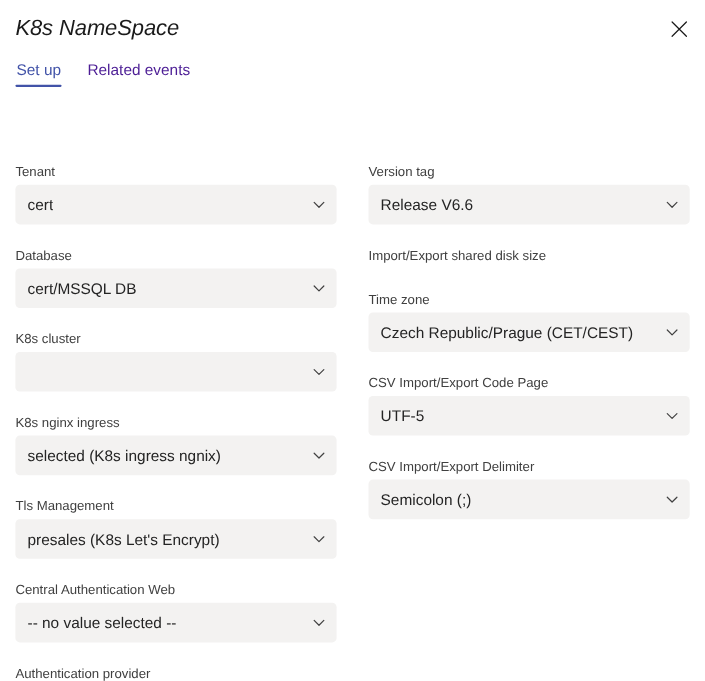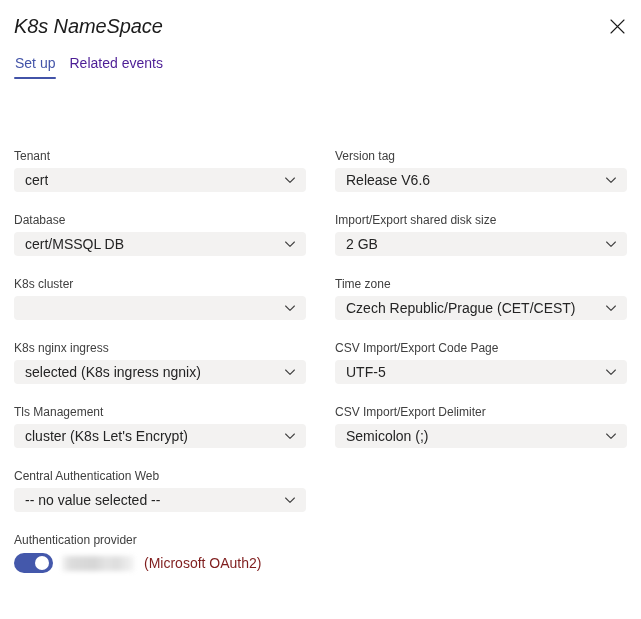--- a/index.html
+++ b/index.html
@@ -72,21 +72,21 @@
     cursor: pointer;
     border: none;
     background: transparent;
     border-radius: 3px;
   }
 
   
   .tabs {
     display: flex;
     align-items: flex-start;
-    gap: 12px;
+    gap: 22px;
     margin-top: 14px;
     padding-left: 0;
   }
   .tab {
     position: relative;
     font-size: 14px;
     line-height: 18px;
     color: #4c1d95;
     padding: 0 1px 7px 1px;
     cursor: pointer;
@@ -127,21 +127,21 @@
   .field-label {
     display: block;
     font-size: 12px;
     line-height: 16px;
     color: #404040;
     margin-bottom: 4px;
     white-space: nowrap;
   }
   .select-box {
     position: relative;
-    height: 24px;
+    height: 36px;
     background: #f3f2f1;
     border-radius: 4px;
     display: flex;
     align-items: center;
     padding: 0 44px 0 11px;
     cursor: pointer;
     user-select: none;
   }
   .select-value {
     font-size: 14px;
@@ -263,21 +263,21 @@
         <span class="select-value">selected (K8s ingress ngnix)</span>
         <svg class="chev" viewBox="0 0 12 12">
           <path d="M1.6 4 L6 8.4 L10.4 4" fill="none" stroke="#424242" stroke-width="1.1" stroke-linecap="round" stroke-linejoin="round"></path>
         </svg>
       </div>
     </div>
 
     <div class="field">
       <span class="field-label">Tls Management</span>
       <div class="select-box">
-        <span class="select-value">cluster (K8s Let's Encrypt)</span>
+        <span class="select-value">presales (K8s Let's Encrypt)</span>
         <svg class="chev" viewBox="0 0 12 12">
           <path d="M1.6 4 L6 8.4 L10.4 4" fill="none" stroke="#424242" stroke-width="1.1" stroke-linecap="round" stroke-linejoin="round"></path>
         </svg>
       </div>
     </div>
 
     <div class="field">
       <span class="field-label">Central Authentication Web</span>
       <div class="select-box">
         <span class="select-value">-- no value selected --</span>
@@ -307,26 +307,20 @@
       <div class="select-box">
         <span class="select-value">Release V6.6</span>
         <svg class="chev" viewBox="0 0 12 12">
           <path d="M1.6 4 L6 8.4 L10.4 4" fill="none" stroke="#424242" stroke-width="1.1" stroke-linecap="round" stroke-linejoin="round"></path>
         </svg>
       </div>
     </div>
 
     <div class="field">
       <span class="field-label">Import/Export shared disk size</span>
-      <div class="select-box">
-        <span class="select-value">2 GB</span>
-        <svg class="chev" viewBox="0 0 12 12">
-          <path d="M1.6 4 L6 8.4 L10.4 4" fill="none" stroke="#424242" stroke-width="1.1" stroke-linecap="round" stroke-linejoin="round"></path>
-        </svg>
-      </div>
     </div>
 
     <div class="field">
       <span class="field-label">Time zone</span>
       <div class="select-box">
         <span class="select-value">Czech Republic/Prague (CET/CEST)</span>
         <svg class="chev" viewBox="0 0 12 12">
           <path d="M1.6 4 L6 8.4 L10.4 4" fill="none" stroke="#424242" stroke-width="1.1" stroke-linecap="round" stroke-linejoin="round"></path>
         </svg>
       </div>

